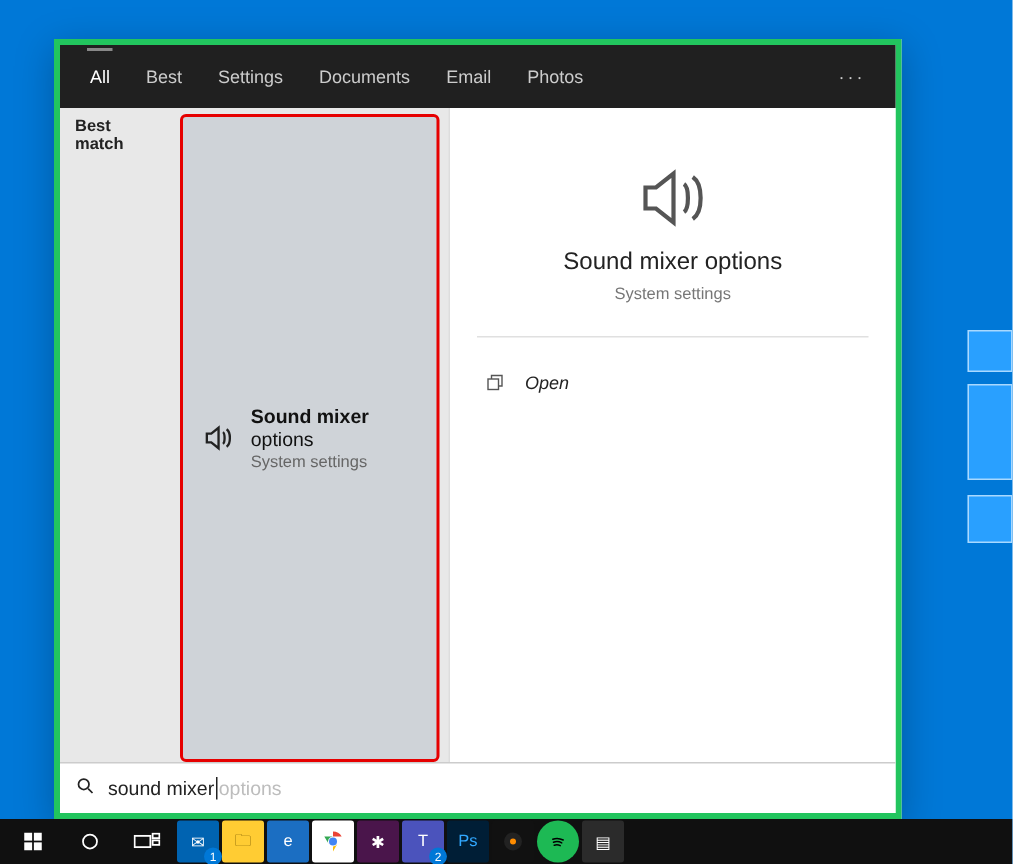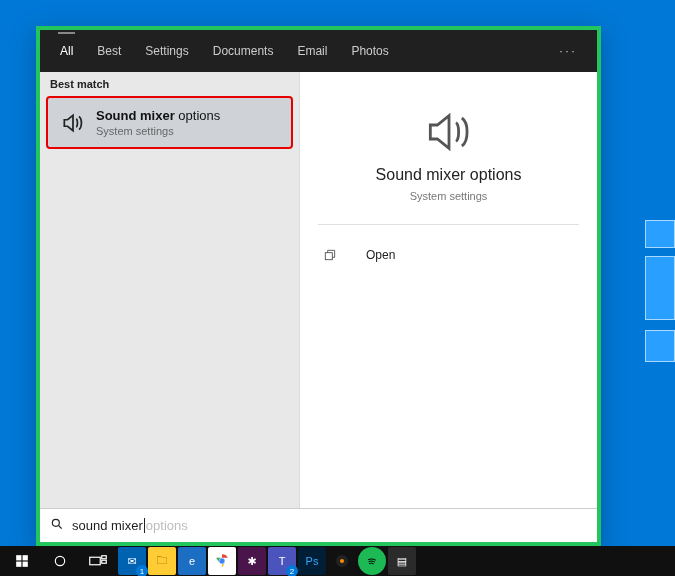--- a/index.html
+++ b/index.html
@@ -19,40 +19,40 @@
   }
   .tab { padding: 0 12px; height: 42px; display: flex; align-items: center; cursor: default; color: #ccc; }
   .tab.active { color: #fff; position: relative; }
   .tab.active::after { content:""; position:absolute; left:10px; right:10px; top:2px; height:2px; background:#888; }
   .tab .chev { margin-left: 4px; font-size: 9px; }
   .tabs-spacer { flex: 1; }
   .tabs-ellipsis { padding: 0 12px; color:#ccc; letter-spacing: 2px; }
 
   
   .body { flex: 1; display: flex; min-height: 0; }
-  .left { width: 260px; background: #e8e8e8; border-right: 1px solid #ddd; display:flex; flex-direction:column; }
+  .left { width: 260px; background: #e8e8e8; border-right: 1px solid #ddd; display:flex; }
   .right { flex: 1; background: #fff; display:flex; flex-direction:column; padding: 22px 0 0 0; }
 
   .section-label { font-size: 11px; font-weight: 600; color:#222; padding: 6px 10px 2px; background:#e8e8e8; }
 
   .result {
     display:flex; align-items:center; gap:10px; padding:10px 12px; background:#cfd3d8;
     border: 2px solid #e60000; border-radius: 4px; margin: 4px 6px 0 6px;
   }
   .result .txt { display:flex; flex-direction:column; }
   .result .title { font-size: 13px; color:#111; }
   .result .title .suffix { font-weight: 400; }
   .result .sub { font-size: 11px; color:#666; margin-top:2px; }
 
   .right-hero { display:flex; flex-direction:column; align-items:center; gap:6px; padding: 10px 0 22px; }
   .right-title { font-size: 16px; color:#222; }
   .right-sub { font-size: 11px; color:#777; }
   .divider { height:1px; background:#e0e0e0; margin: 0 18px 8px; }
   .right-actions { padding: 8px 22px; }
-  .action-row { display:flex; align-items:center; gap:28px; font-size:12px; color:#222; padding:6px 0; }
+  .action-row { display:flex; align-items:center; gap:12px; font-size:12px; color:#222; padding:6px 0;font-style:italic; }
   .action-row .ico { width:16px; height:16px; display:flex; align-items:center; justify-content:center; color:#555;}
 
   .speaker-svg { display:block; }
 
   
   .searchbar {
     height: 34px; background:#fff; border-top:1px solid #ccc; display:flex; align-items:center; padding:0 10px;
     font-size: 13px; color:#222;
   }
   .searchbar .mag { margin-right: 8px; color:#333; }

